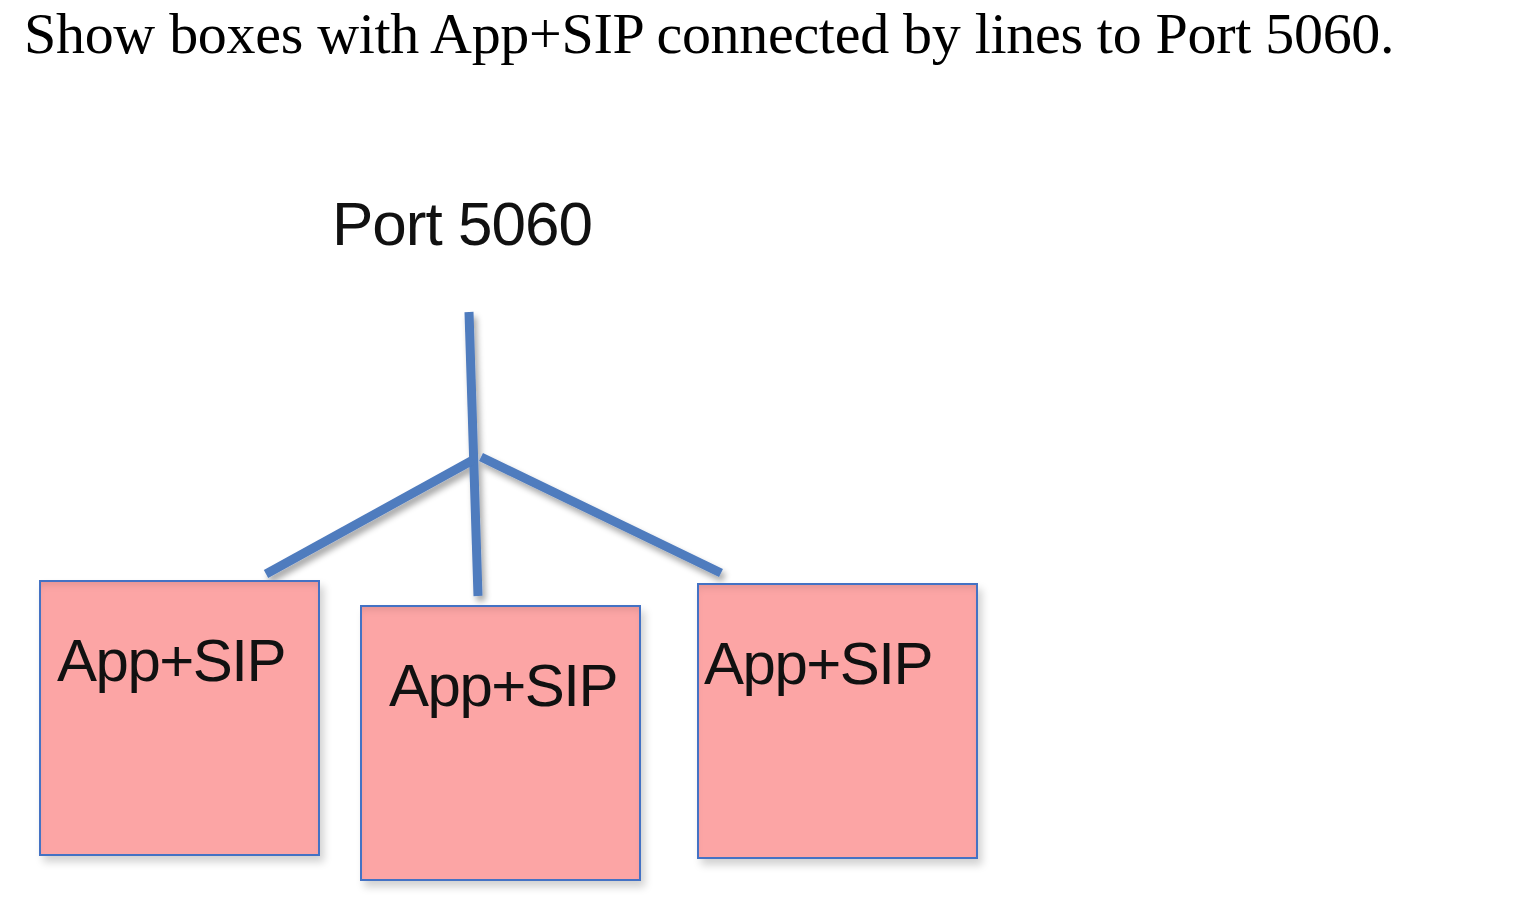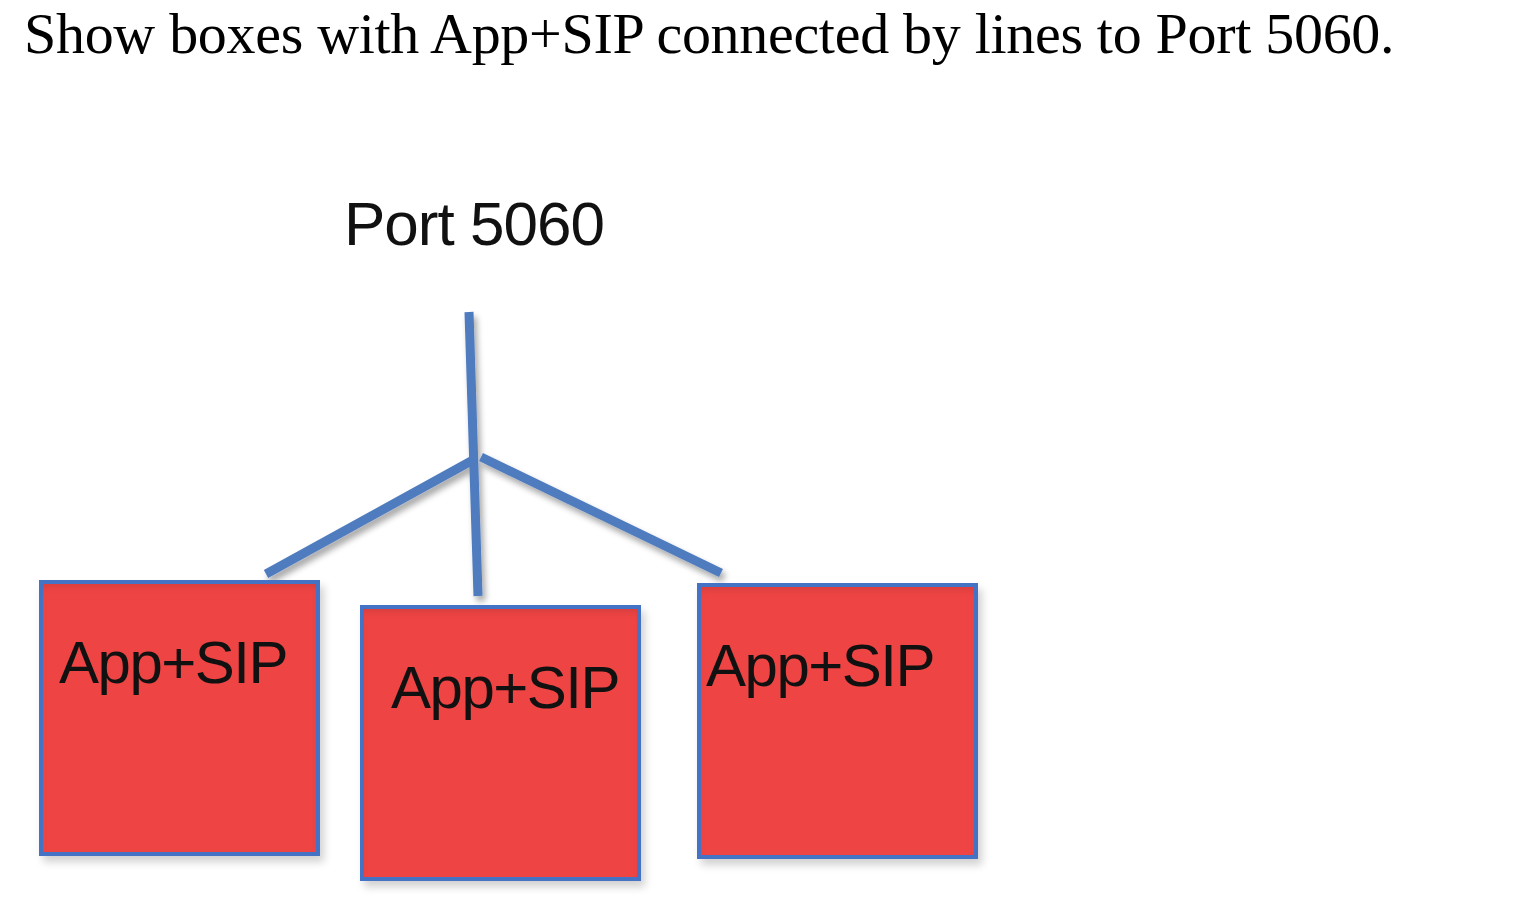--- a/index.html
+++ b/index.html
@@ -25,34 +25,33 @@
   }
   .port-label {
     position: absolute;
     left: 332px;
     top: 188px;
     font-family: "Liberation Sans", "DejaVu Sans", sans-serif;
     font-size: 62px;
     color: #111;
     white-space: nowrap;
     letter-spacing: -1px;
-    margin-left: 12px;
   }
   svg.connectors {
     position: absolute;
     left: 0;
     top: 0;
     width: 1535px;
     height: 916px;
   }
   .box {
     position: absolute;
     box-sizing: border-box;
-    border: 4px solid #ef4444;
-    background: #ef4444;
+    border: 2px solid #ef4444;
+    background: #fca5a5;
     box-shadow: inset 0 6px 8px -4px rgba(0,0,0,0.12), 4px 6px 8px rgba(0,0,0,0.18);
     text-align: right;
   }
   .box-label {
     position: absolute;
     top: 44px;
     font-family: "Liberation Sans", "DejaVu Sans", sans-serif;
     font-size: 60px;
     color: #111;
     white-space: nowrap;

